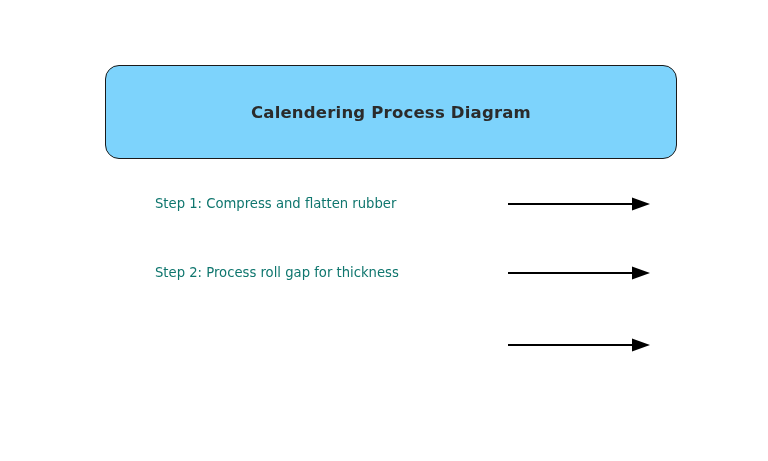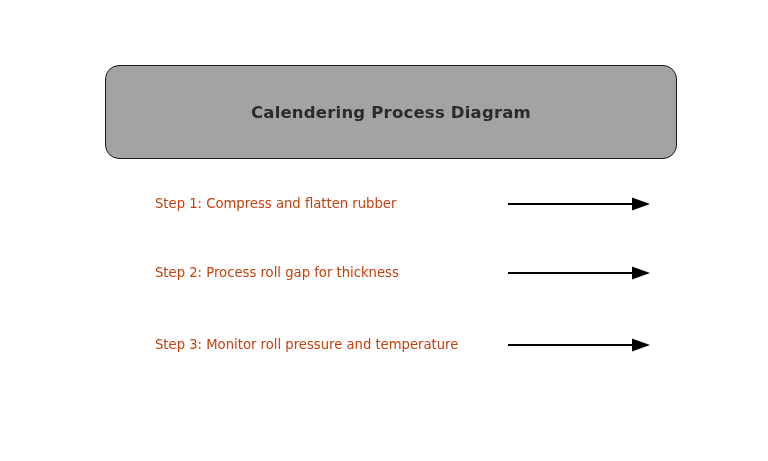--- a/index.html
+++ b/index.html
@@ -18,21 +18,21 @@
     width: 768px;
     height: 461px;
   }
   .title-box {
     position: absolute;
     left: 105px;
     top: 65px;
     width: 572px;
     height: 94px;
     box-sizing: border-box;
-    background: #a3a3a3;
+    background: #7dd3fc;
     border: 1.6px solid #1a1a1a;
     border-radius: 14px;
     display: flex;
     align-items: center;
     justify-content: center;
     text-align: center;
   }
   .title-text {
     font-size: 16.5px;
     font-weight: bold;
@@ -43,21 +43,21 @@
     position: absolute;
     left: 0;
     width: 768px;
     height: 22px;
   }
   .step-label {
     position: absolute;
     left: 155px;
     top: 0;
     font-size: 13.2px;
-    color: #c2410c;
+    color: #0f766e;
     white-space: nowrap;
     line-height: 22px;
   }
   .arrow {
     position: absolute;
     left: 508px;
     top: 0;
     width: 142px;
     height: 22px;
   }
@@ -88,21 +88,20 @@
     <span class="step-label">Step 2: Process roll gap for thickness</span>
     <span class="arrow">
       <svg width="142" height="22" viewBox="0 0 142 22">
         <line x1="0" y1="11" x2="124" y2="11" stroke="#000000" stroke-width="2"></line>
         <polygon points="124,4.5 142,11 124,17.5" fill="#000000"></polygon>
       </svg>
     </span>
   </div>
 
   <div class="step-row" style="top:334px;">
-    <span class="step-label">Step 3: Monitor roll pressure and temperature</span>
     <span class="arrow">
       <svg width="142" height="22" viewBox="0 0 142 22">
         <line x1="0" y1="11" x2="124" y2="11" stroke="#000000" stroke-width="2"></line>
         <polygon points="124,4.5 142,11 124,17.5" fill="#000000"></polygon>
       </svg>
     </span>
   </div>
 
 </div>
 

